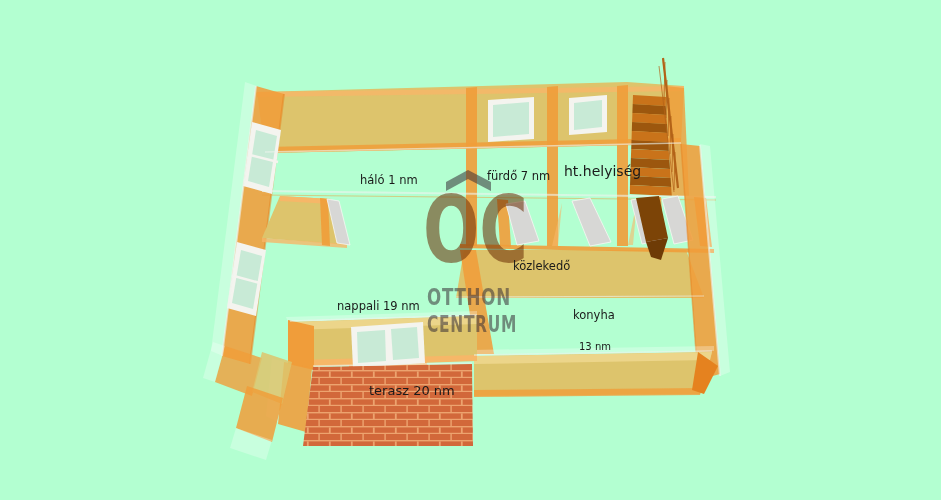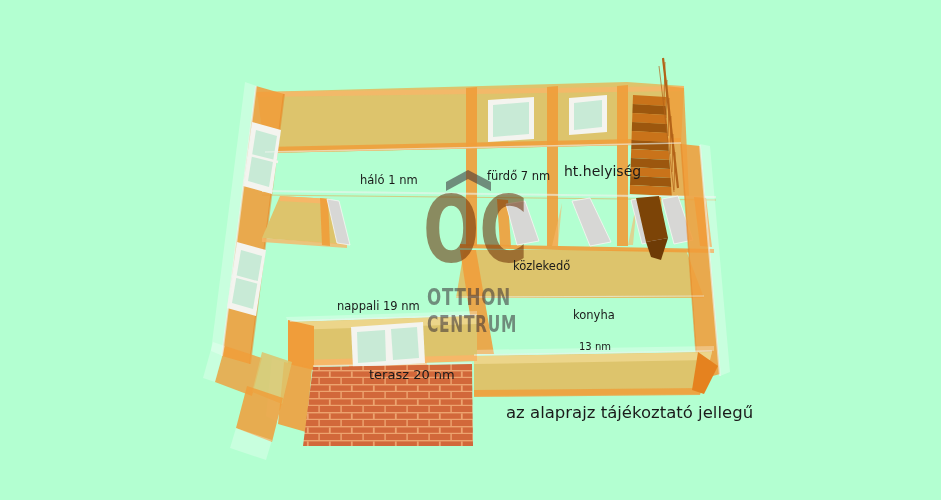--- a/index.html
+++ b/index.html
@@ -199,15 +199,14 @@
   </g>
 </svg>
 
   <div class="lbl" style="left:360px;top:174px">háló 1 nm</div>
   <div class="lbl" style="left:487px;top:170px">fürdő 7 nm</div>
   <div class="lbl small" style="left:564px;top:164px">ht.helyiség</div>
   <div class="lbl" style="left:513px;top:260px">közlekedő</div>
   <div class="lbl" style="left:337px;top:300px">nappali 19 nm</div>
   <div class="lbl" style="left:573px;top:309px">konyha</div>
   <div class="lbl mid" style="left:579px;top:341px">13 nm</div>
-  <div class="lbl big" style="left:369px;top:368px">terasz 20 nm</div>
-  <div class="lbl huge" style="left:506px;top:404px">az alaprajz tájékoztató jellegű</div>
+  <div class="lbl big" style="left:369px;top:384px">terasz 20 nm</div>
 </div>
 
 </body></html>

